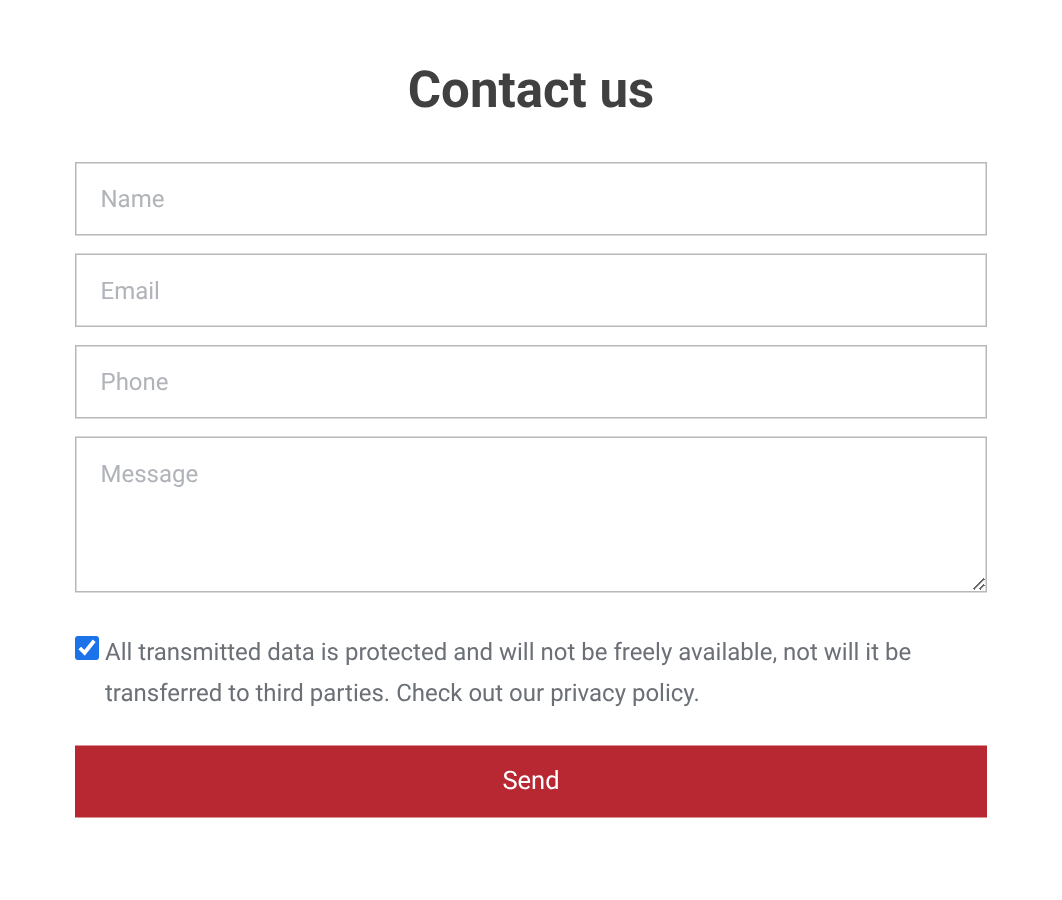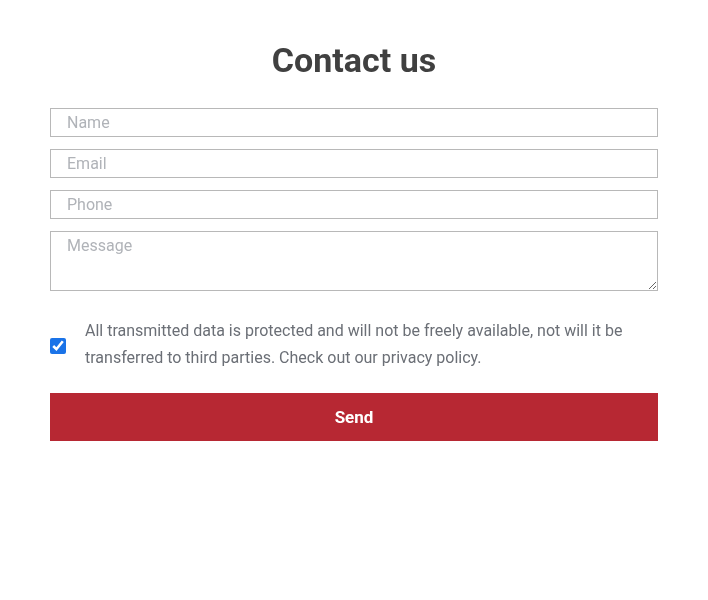--- a/index.html
+++ b/index.html
@@ -20,40 +20,40 @@
     .title {
       text-align: center;
       font-size: 34px;
       font-weight: 700;
       color: #404040;
       margin-bottom: 28px;
     }
     .field {
       width: 100%;
       border: 1px solid #b8b8b8;
-      padding: 4px 16px;
+      padding: 14px 16px;
       font-size: 16px;
       color: #333;
       margin-bottom: 12px;
       font-family: inherit;
       outline: none;
       background: #fff;
     }
     .field::placeholder {
       color: #b0b3b8;
     }
     textarea.field {
-      height: 60px;
+      height: 104px;
       resize: both;
       margin-bottom: 22px;
     }
     .consent {
       display: flex;
-      align-items: center;
-      gap: 19px;
+      align-items: flex-start;
+      gap: 4px;
       margin-bottom: 22px;
     }
     .consent input[type="checkbox"] {
       width: 16px;
       height: 16px;
       margin-top: 3px;
       accent-color: #1a73e8;
       flex-shrink: 0;
     }
     .consent-label {
@@ -61,21 +61,21 @@
       line-height: 1.7;
       color: #6b6f76;
     }
     .send-btn {
       width: 100%;
       background: #b72833;
       color: #ffffff;
       border: none;
       padding: 14px 0;
       font-size: 17px;
-      font-weight: 700;
+      font-weight: 400;
       cursor: pointer;
       font-family: inherit;
     }
   </style>
 </head>
 <body>
 
 <div class="container">
   <h1 class="title">Contact us</h1>
 

